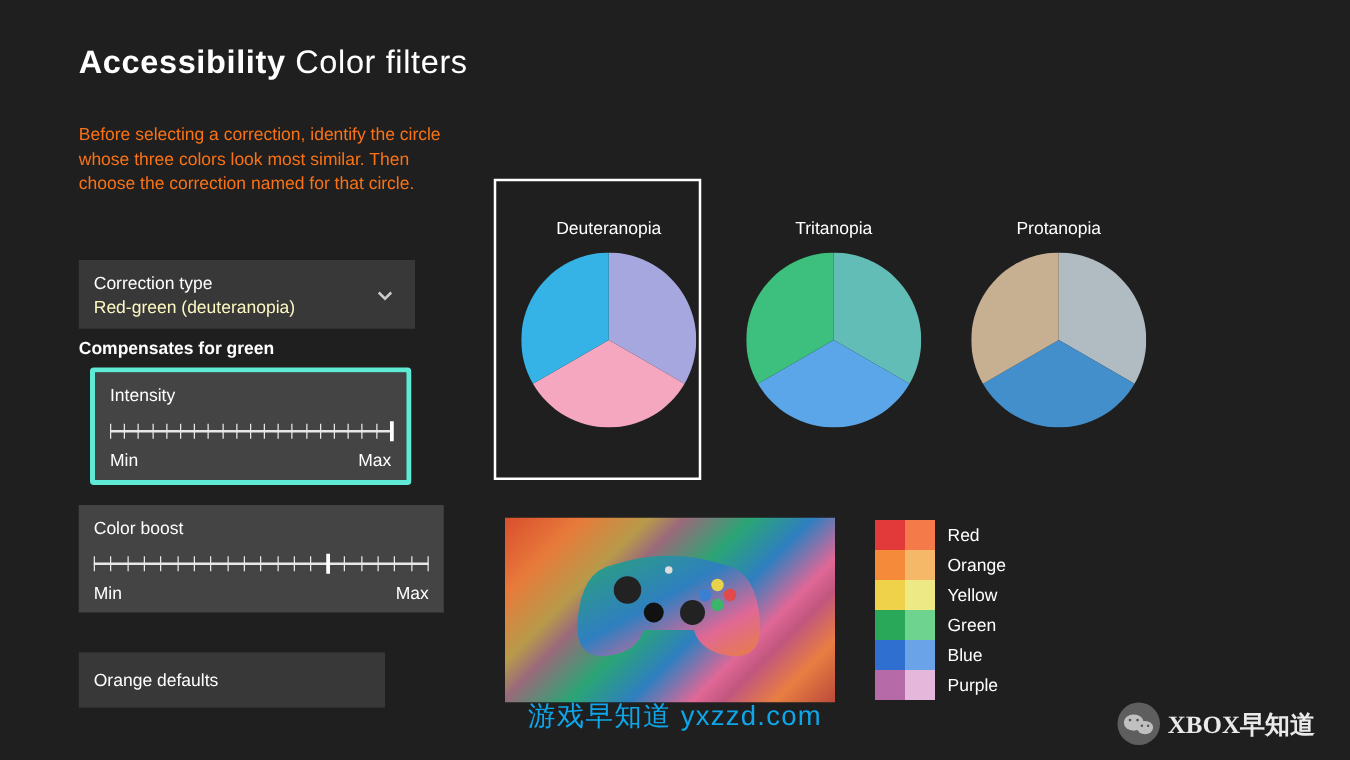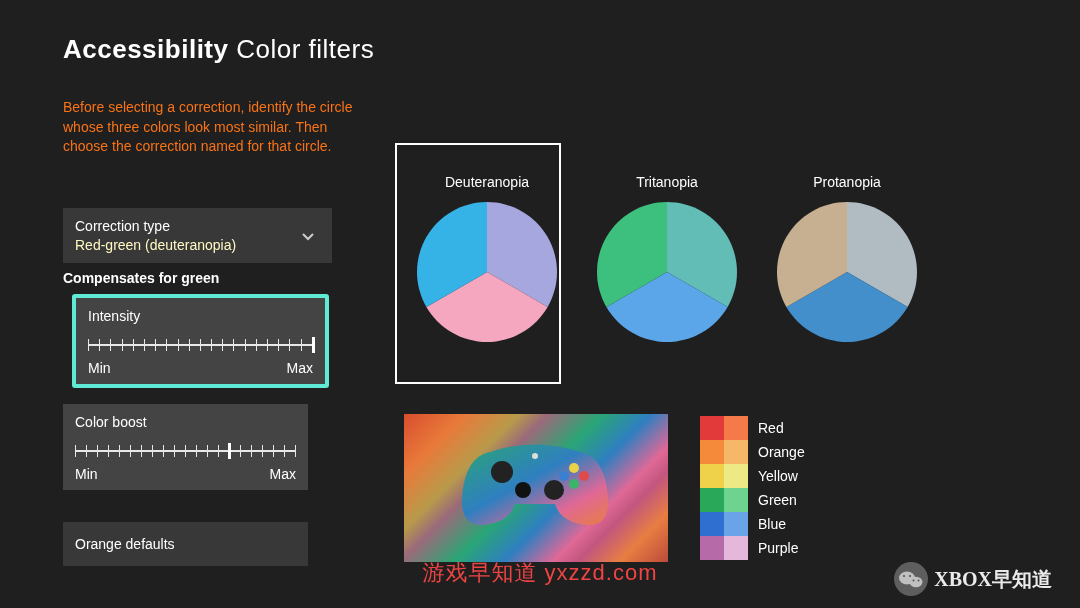--- a/index.html
+++ b/index.html
@@ -64,21 +64,21 @@
 }
 .track {
   position:absolute; left:0; right:0; top:12px; height:2px; background:#e8e8e8;
 }
 .ticks { position:absolute; left:0; right:0; top:7px; height:12px; display:flex; justify-content:space-between; }
 .ticks i { width:1px; height:12px; background:#e8e8e8; display:block; }
 .thumb {
   position:absolute; top:5px; width:3px; height:16px; background:#fff;
 }
 .minmax { display:flex; justify-content:space-between; font-size:14px; font-weight:300; margin-top:2px; }
-.colorboost { position:absolute; left:63px; top:404px; width:245px; }
+.colorboost { position:absolute; left:63px; top:404px; width:292px; }
 .restore { position:absolute; left:63px; top:514px; width:245px; }
 .restore .box { padding:14px 12px; }
 
 .circles { position:absolute; left:406px; top:174px; display:flex; gap:18px; }
 .circle-item { display:flex; flex-direction:column; align-items:center; width:162px; }
 .circle-label { font-size:14px; font-weight:300; margin-bottom:12px; }
 .circle { width:140px; height:140px; }
 .sel {
   position:absolute; left:397px; top:145px; width:162px; height:237px;
   outline: 2px solid #fff;
@@ -100,21 +100,21 @@
 .controller { position:absolute; left:46px; top:18px; }
 .controller svg { width:170px; height:100px; }
 
 .chips { position:absolute; left:700px; top:416px; }
 .chip-row { display:flex; align-items:center; height:24px; }
 .sq { width:24px; height:24px; }
 .chip-label { font-size:14px; font-weight:300; margin-left:10px; }
 
 .wm-center {
   position:absolute; left:50%; transform:translateX(-50%); top:558px;
-  font-size:22px; color:#ef4444; font-weight:400;
+  font-size:22px; color:#0ea5e9; font-weight:400;
   letter-spacing:1px;
 }
 .wm-right {
   position:absolute; right:28px; top:562px; display:flex; align-items:center; gap:6px;
   font-size:20px; color:#eaeaea; font-weight:700;font-family:Liberation Serif, serif;
 }
 .wx { width:34px; height:34px; border-radius:50%; background:#5e5e5e; display:flex; align-items:center; justify-content:center; }
 .wx svg { width:24px; height:18px; }
 </style>
 </head>

